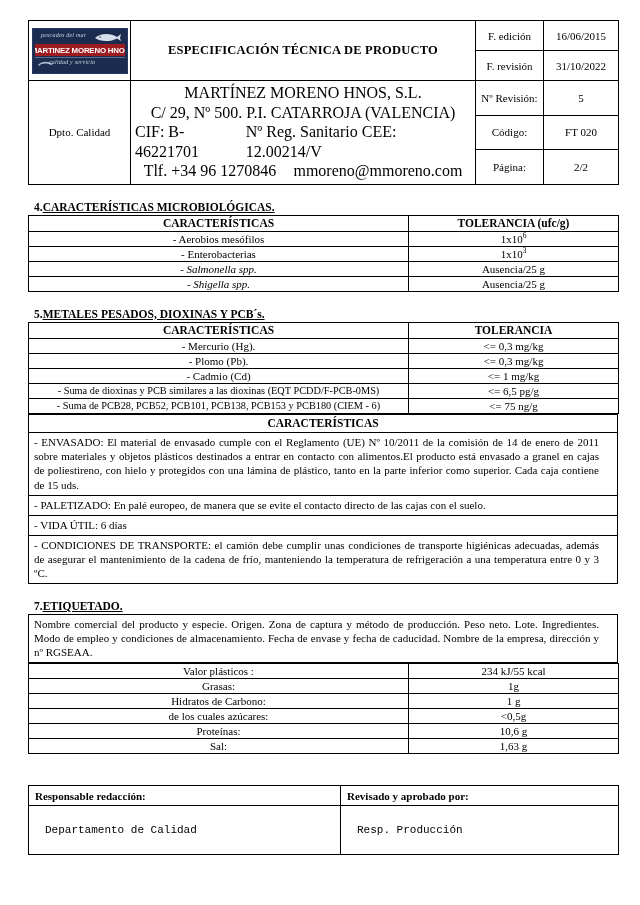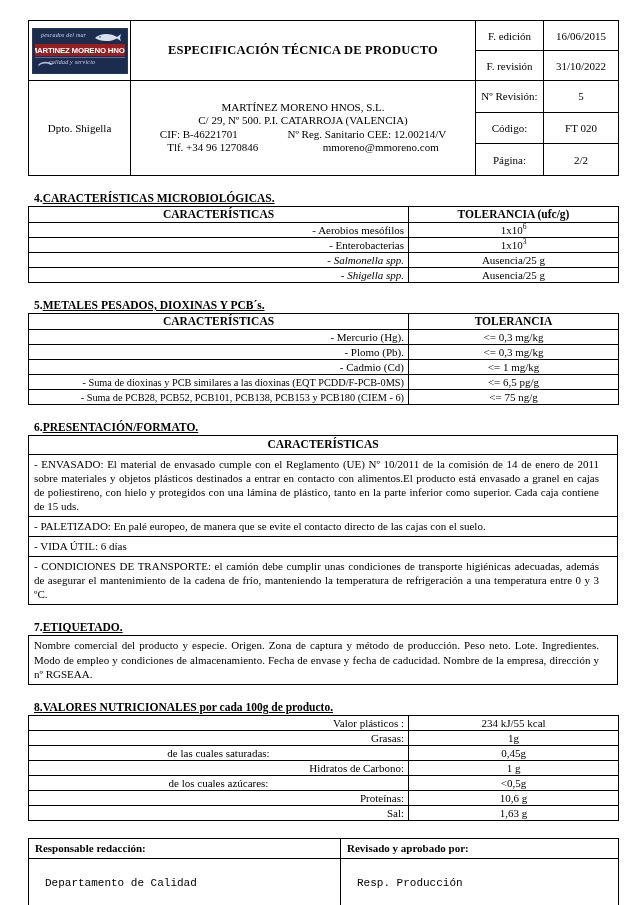--- a/index.html
+++ b/index.html
@@ -23,38 +23,38 @@
   }
 
   
   table.hdr {
     width: 590px;
     border-collapse: collapse;
     table-layout: fixed;
   }
   table.hdr td {
     border: 1px solid #000;
-    padding: 16px;
+    padding: 4px;
     vertical-align: middle;
   }
   .logo-cell { width: 102px; height: 52px; padding: 3px !important; }
   .title-cell {
     text-align: center;
     font-weight: bold;
     font-size: 12.5px;
     letter-spacing: 0.2px;
   }
   .dpto-cell {
     text-align: center;
     font-size: 11px;
     height: 62px;
   }
   .info-cell {
     padding: 2px 4px 3px 4px !important;
-    font-size: 11px;
+    font-size: 16px;
     line-height: 1.22;
   }
   .info-line { text-align: center; white-space: nowrap; }
   .info-split {
     display: flex;
     justify-content: space-around;
     align-items: flex-end;
   }
   .lbl-cell {
     text-align: center;
@@ -162,21 +162,21 @@
     padding: 1px 4px;
     font-weight: normal;
   }
   table.dt th {
     text-align: center;
     font-weight: bold;
     font-size: 11.5px;
     padding: 1px 4px 2px 4px;
   }
   td.ctr { text-align: center; }
-  td.lft { text-align: right; }
+  td.lft { text-align: center; }
   .ital { font-style: italic; }
   sup { font-size: 7.5px; vertical-align: super; line-height: 0; }
 
   
   table.pt {
     width: 590px;
     border-collapse: collapse;
     table-layout: fixed;
     font-size: 11px;
   }
@@ -192,21 +192,21 @@
     font-size: 11.5px;
     padding: 1px 4px 2px 4px;
   }
 
   
   table.sig {
     width: 590px;
     border-collapse: collapse;
     table-layout: fixed;
     font-size: 11px;
-    margin-top: 17px;
+    margin-top: 31px;
     border-radius: 17px;
   }
   table.sig td {
     border: 1px solid #000;
     padding: 2px 6px;
   }
   .sig-head { font-weight: bold; height: 15px; }
   .sig-body { height: 44px; vertical-align: middle; padding-left: 16px !important; font-family: Liberation Mono, monospace; }
 </style>
 </head>
@@ -245,21 +245,21 @@
       </td>
       <td class="title-cell" rowspan="2">ESPECIFICACIÓN TÉCNICA DE PRODUCTO</td>
       <td class="lbl-cell h-edi">F. edición</td>
       <td class="val-cell h-edi">16/06/2015</td>
     </tr>
     <tr>
       <td class="lbl-cell h-rev">F. revisión</td>
       <td class="val-cell h-rev">31/10/2022</td>
     </tr>
     <tr>
-      <td class="dpto-cell" rowspan="3">Dpto. Shigella</td>
+      <td class="dpto-cell" rowspan="3">Dpto. Calidad</td>
       <td class="info-cell" rowspan="3">
         <div class="info-line">MARTÍNEZ MORENO HNOS, S.L.</div>
         <div class="info-line">C/ 29, Nº 500. P.I. CATARROJA (VALENCIA)</div>
         <div class="info-split">
           <span>CIF: B-46221701</span>
           <span>Nº Reg. Sanitario CEE: 12.00214/V</span>
         </div>
         <div class="info-split">
           <span>Tlf. +34 96 1270846</span>
           <span>mmoreno@mmoreno.com</span>
@@ -340,23 +340,20 @@
       <td class="lft" style="font-size:10.3px">- Suma de dioxinas y PCB similares a las dioxinas (EQT PCDD/F-PCB-0MS)</td>
       <td class="ctr">&lt;= 6,5 pg/g</td>
     </tr>
     <tr>
       <td class="lft" style="font-size:10.3px">- Suma de PCB28, PCB52, PCB101, PCB138, PCB153 y PCB180 (CIEM - 6)</td>
       <td class="ctr">&lt;= 75 ng/g</td>
     </tr>
   </tbody>
     </table>
 
-  <div class="sec">
-    <span>6.</span><span class="u">PRESENTACIÓN/FORMATO.</span>
-  </div>
   <table class="pt">
     <tbody>
         <tr>
       <th>CARACTERÍSTICAS</th>
     </tr>
     <tr>
       <td> - ENVASADO: El material de envasado cumple con el Reglamento (UE) Nº 10/2011 de la comisión de 14 de enero de 2011 sobre materiales y objetos plásticos destinados a entrar en contacto con alimentos.El producto está envasado a granel en cajas de poliestireno, con hielo y protegidos con una lámina de plástico, tanto en la parte inferior como superior. Cada caja contiene de 15 uds.</td>
     </tr>
     <tr>
       <td>- PALETIZADO: En palé europeo, de manera que se evite el contacto directo de las cajas con el suelo.</td>
@@ -374,42 +371,35 @@
     <span>7.</span><span class="u">ETIQUETADO.</span>
   </div>
   <table class="pt">
     <tbody>
     <tr>
       <td> Nombre comercial del producto y especie. Origen. Zona de captura y método de producción. Peso neto. Lote. Ingredientes. Modo de empleo y condiciones de almacenamiento. Fecha de envase y fecha de caducidad. Nombre de la empresa, dirección y nº RGSEAA.</td>
     </tr>
   </tbody>
     </table>
 
-  <div class="sec">
-    <span class="u"><span>8.</span><span>VALORES NUTRICIONALES por cada 100g de producto.</span></span>
-  </div>
   <table class="dt">
     <colgroup>
         <col style="width:380px">
         <col style="width:210px">
       </colgroup>
     <tbody>
         <tr>
       <td class="lft">Valor plásticos :</td>
       <td class="ctr">234 kJ/55 kcal</td>
     </tr>
     <tr>
       <td class="lft">Grasas:</td>
       <td class="ctr">1g</td>
     </tr>
     <tr>
-      <td class="ctr">de las cuales saturadas:</td>
-      <td class="ctr">0,45g</td>
-    </tr>
-    <tr>
       <td class="lft">Hidratos de Carbono:</td>
       <td class="ctr">1 g</td>
     </tr>
     <tr>
       <td class="ctr">de los cuales azúcares:</td>
       <td class="ctr">&lt;0,5g</td>
     </tr>
     <tr>
       <td class="lft">Proteínas:</td>
       <td class="ctr">10,6 g</td>

